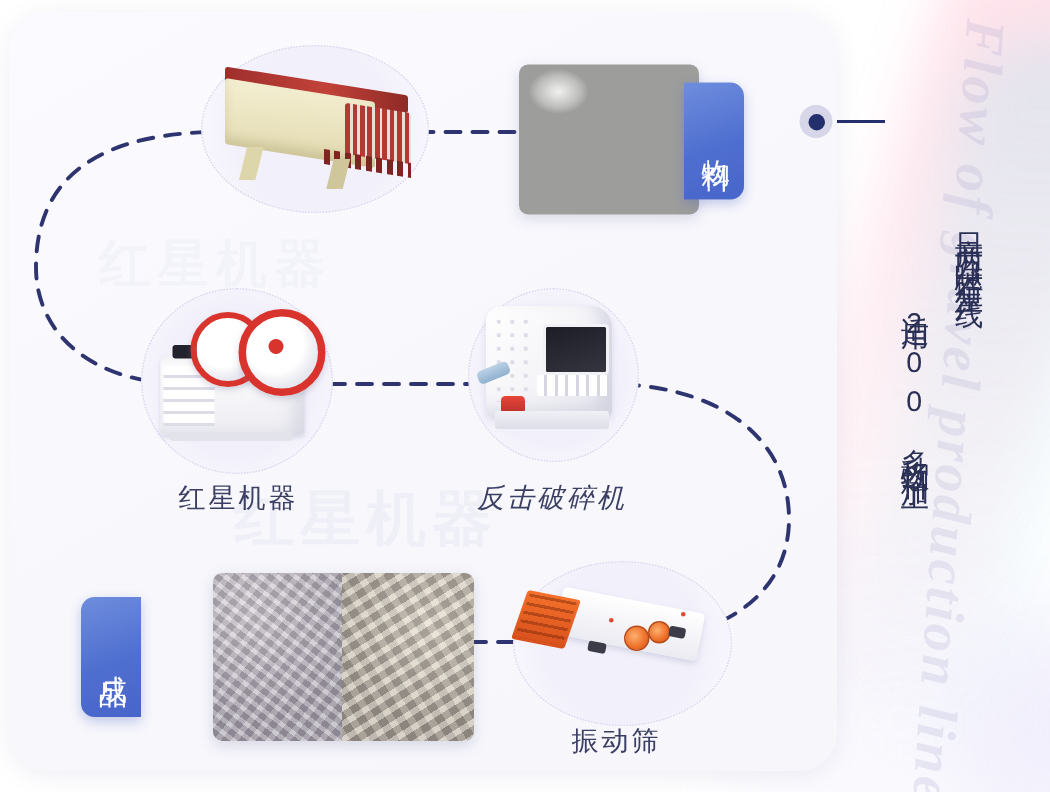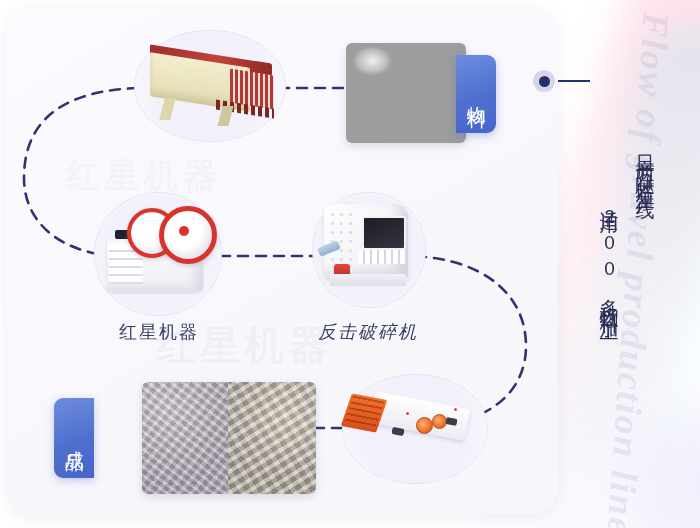--- a/index.html
+++ b/index.html
@@ -291,20 +291,21 @@
       <div class="sc-body"></div>
       <div class="sc-head"></div>
       <div class="sc-head-lines"></div>
       <div class="sc-roll sc-r1"></div>
       <div class="sc-roll sc-r2"></div>
       <div class="sc-ft1"></div>
       <div class="sc-ft2"></div>
       <div class="sc-dot" style="left:60px;top:22px;"></div>
       <div class="sc-dot" style="left:108px;top:18px;"></div>
     </div>
+    <div class="node-label" style="left:320px;top:474px;width:170px;">振动筛</div>
 
     <div class="photo-pair">
       <div class="photo grit-l" style="left:0;top:0;border-radius:6px 0 0 6px;box-shadow:none;"></div>
       <div class="photo grit-r" style="left:86px;top:0;border-radius:0 6px 6px 0;box-shadow:none;"></div>
     </div>
     <div class="tab tab-product">
       <span class="tab-inner">成品</span>
     </div>
 
   </div>

